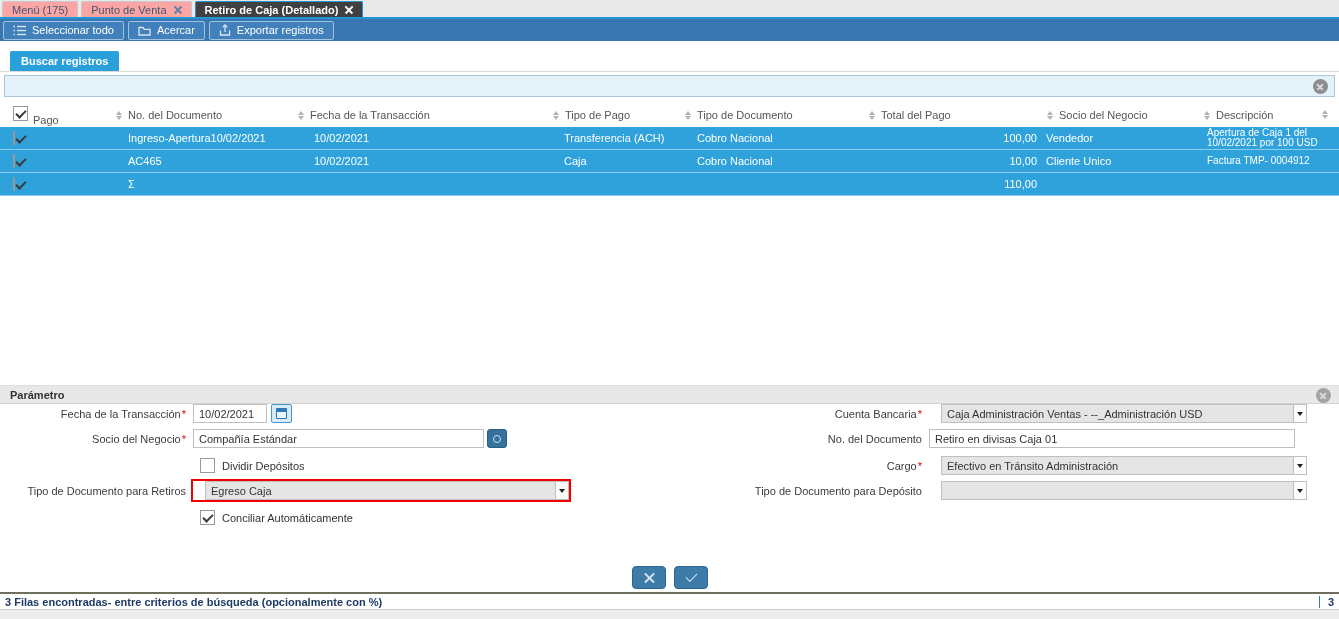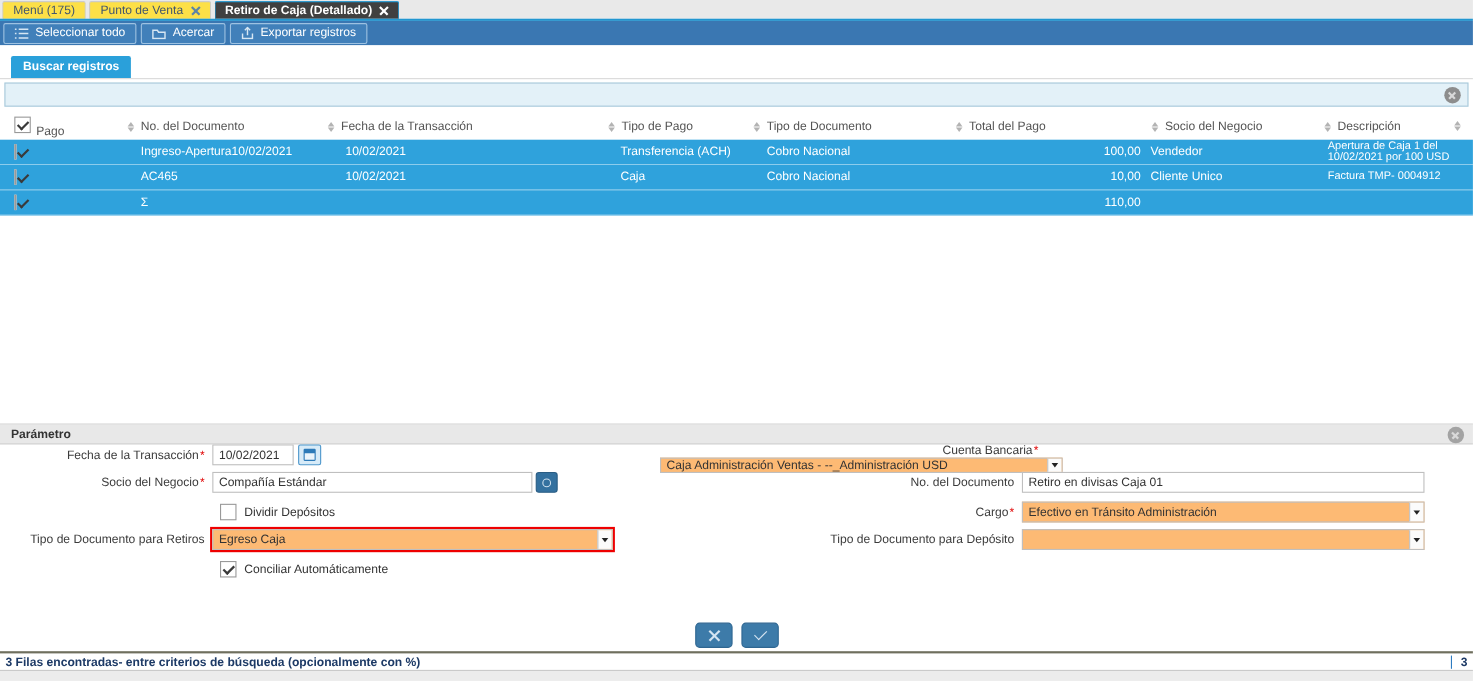--- a/index.html
+++ b/index.html
@@ -8,21 +8,21 @@
     width:1339px; height:619px; position:relative; overflow:hidden;
     background:#fff; font-family:"Liberation Sans", sans-serif; font-size:11px;
     color:#333;
   }
 
   
   .tabbar { position:absolute; top:0; left:0; right:0; height:17px; background:#e9e9e9;
             display:flex; align-items:flex-end; padding-left:2px; gap:3px; }
   .blue-underline { position:absolute; top:17px; left:0; right:0; height:2px; background:#2196d0; }
   .tab { height:16px; display:flex; align-items:center; gap:7px; padding:0 9px;
-         background:#fde047; border:1px solid #c9c9c9; border-bottom:none;
+         background:#fca5a5; border:1px solid #c9c9c9; border-bottom:none;
          border-radius:2px 2px 0 0; color:#44576d; cursor:default; }
   .tab.active { background:#404040; border-color:#2196d0; color:#fff; font-weight:bold; }
   .xicon { position:relative; width:8px; height:8px; display:inline-block; }
   .xicon::before, .xicon::after { content:""; position:absolute; left:-1px; top:3.2px; width:10px; height:1.6px; background:#5d84a7; }
   .xicon::before { transform:rotate(45deg); } .xicon::after { transform:rotate(-45deg); }
   .tab.active .xicon::before, .tab.active .xicon::after { background:#fff; }
 
   
   .toolbar { position:absolute; top:19px; left:0; right:0; height:22px; background:#3a77b2;
              display:flex; align-items:center; gap:4px; padding-left:3px; }
@@ -78,21 +78,21 @@
               display:flex; align-items:center; font-weight:bold; color:#333; padding-left:10px; }
   .parambar .circle-btn { right:8px; top:2px; background:#a3a3a3; }
 
   .frow { position:absolute; display:flex; align-items:center; height:19px; }
   .flabel { text-align:right; color:#3c3c3c; }
   .req { color:#e00000; margin-left:1px; }
   .lbl-left { width:186px; } .lbl-right { width:322px; }
   .gap { width:7px; flex:none; }
   .finput { border:1px solid #bfbfbf; background:#fff; height:19px; display:flex; align-items:center;
             padding:0 5px; color:#333; }
-  .combo { display:flex; border:1px solid #bfbfbf; background:#fdba74; height:19px; }
+  .combo { display:flex; border:1px solid #bfbfbf; background:#e5e5e5; height:19px;margin-left:12px; }
   .combo .val { flex:1; display:flex; align-items:center; padding:0 5px; overflow:hidden; white-space:nowrap; }
   .combo .arrow { width:13px; border-left:1px solid #bfbfbf; background:#fbfbfb;
                   display:flex; align-items:center; justify-content:center; }
   .caret-down { width:0; height:0; border-left:3.5px solid transparent; border-right:3.5px solid transparent;
                 border-top:4.5px solid #222; }
   .redwrap { border:2px solid #ee0000; }
   .calbtn { width:21px; height:19px; margin-left:4px; background:#d7ebf8; border:1px solid #4d97cc;
             border-radius:2px; display:flex; align-items:center; justify-content:center; }
   .calicon { width:11px; height:11px; border:1px solid #2d7ab8; border-top:4px solid #2d7ab8;
              border-radius:1px; background:#eaf4fb; }
@@ -310,21 +310,21 @@
         </span>
     </div>
   </div>
 </div>
 
 <div class="frow" style="left:200px; top:508px;">
   <span class="cb checked"></span>
   <span style="margin-left:7px;">Conciliar Automáticamente</span>
 </div>
 
-<div class="frow" style="left:600px; top:404px;flex-direction:column;">
+<div class="frow" style="left:600px; top:404px;">
   <span class="flabel lbl-right"><span>Cuenta Bancaria</span><span class="req">*</span></span>
   <span class="gap"></span>
   <div class="combo" style="width:366px;">
     <span class="val">Caja Administración Ventas - --_Administración USD</span>
     <span class="arrow">
         <span class="caret-down"></span>
       </span>
   </div>
 </div>
 

